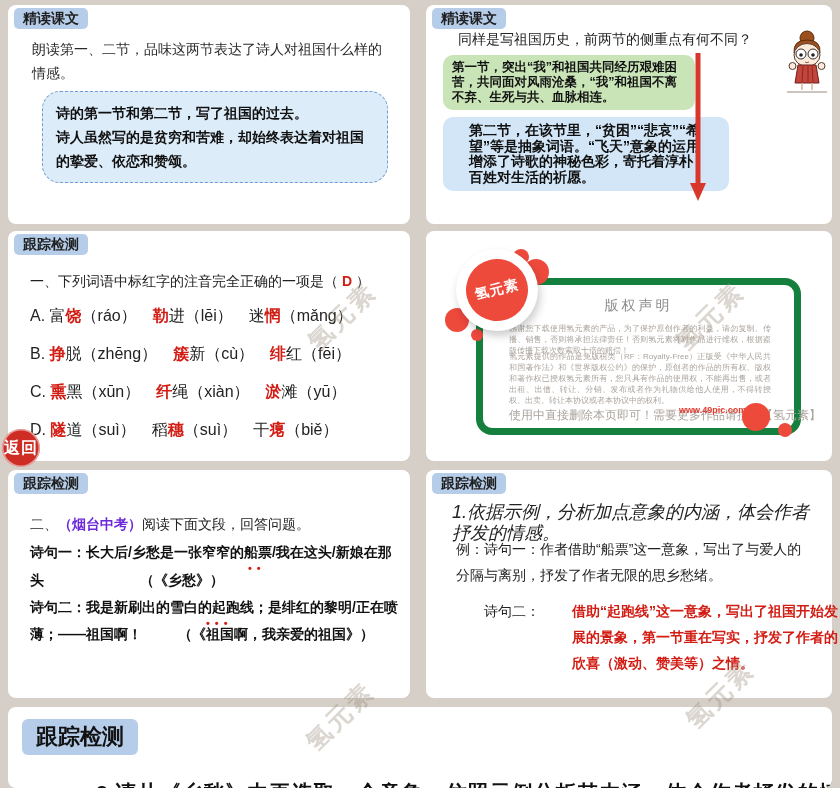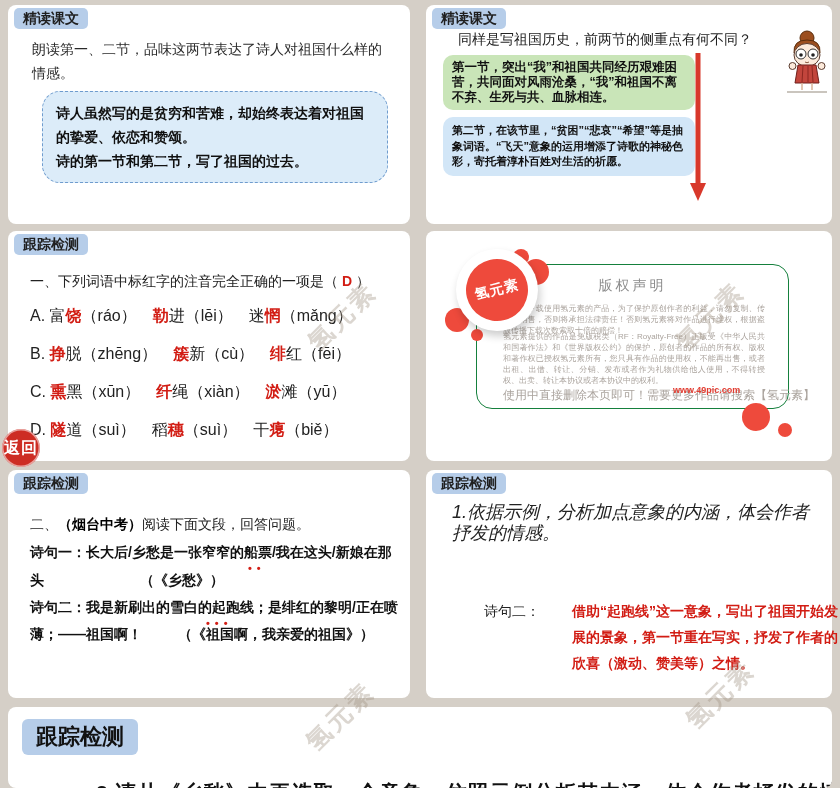--- a/index.html
+++ b/index.html
@@ -42,22 +42,22 @@
 
   
   .s2-question{position:absolute;left:32px;top:24px;width:336px;font-size:14px;line-height:20px;color:#222;}
   .gbox{
     position:absolute;left:17px;top:50px;width:234px;
     background:#c9e5b8;border-radius:10px;padding:5px 9px;
     font-size:12.5px;font-weight:bold;line-height:15px;color:#111;
   }
   .bbox{
     position:absolute;left:17px;top:112px;width:234px;
-    background:#d2e6f7;border-radius:10px;padding:6px 9px;
-    font-size:11px;font-weight:bold;line-height:15.5px;color:#111;
+    background:#d2e6f7;border-radius:10px;padding:6px 26px;
+    font-size:14px;font-weight:bold;line-height:15.5px;color:#111;
   }
   .down-arrow{position:absolute;left:264px;top:48px;}
   .salmon-outer{
     position:absolute;left:283px;top:86px;width:114px;height:90px;
     background:#3a332d;
     clip-path:polygon(0 0,86% 0,100% 15%,100% 100%,14% 100%,0 85%);
   }
   .salmon-inner{
     position:absolute;left:2px;top:2px;width:110px;height:86px;
     background:#f09a82;
@@ -77,22 +77,22 @@
   .rc{color:#d21d14;font-weight:bold;}
   .back-btn{
     position:absolute;left:-6px;top:198px;width:38px;height:38px;border-radius:50%;
     background:#cd2d24;color:#fff;font-size:16px;font-weight:bold;
     display:flex;align-items:center;justify-content:center;letter-spacing:1px;
     box-shadow:inset 0 0 0 1.5px rgba(255,255,255,.55);cursor:pointer;
   }
 
   
   .card{
-    position:absolute;left:50px;top:33px;width:311px;height:143px;
-    background:#fff;border:1px solid #15803d;border-radius:16px;z-index:1;
+    position:absolute;left:50px;top:47px;width:311px;height:143px;
+    background:#fff;border:7px solid #15803d;border-radius:16px;z-index:1;
   }
   .card-title{position:absolute;left:0;top:12px;width:100%;text-align:center;
     color:#8c8c8c;font-size:14px;letter-spacing:3px;}
   .card-p{position:absolute;left:26px;width:262px;color:#aba49e;font-size:8px;line-height:11px;text-align:justify;margin:0;}
   .card-p1{top:38px;}
   .card-p2{top:66px;}
   .card-footer{position:absolute;left:26px;top:122px;color:#aba49e;font-size:12px;white-space:nowrap;}
   .card-url{position:absolute;left:196px;top:120px;color:#e23c31;font-size:9px;font-weight:bold;cursor:pointer;}
   .logo-wrap{
     position:absolute;left:30px;top:18px;width:82px;height:82px;border-radius:50%;
@@ -107,21 +107,21 @@
   .dotc{position:absolute;border-radius:50%;background:#ee4a3c;z-index:2;}
   .c1{left:87px;top:18px;width:16px;height:16px;}
   .c2{left:97px;top:28px;width:26px;height:26px;}
   .c3{left:19px;top:77px;width:24px;height:24px;}
   .c4{left:45px;top:98px;width:12px;height:12px;}
   .c5{left:316px;top:172px;width:28px;height:28px;z-index:4;}
   .c6{left:352px;top:192px;width:14px;height:14px;z-index:4;}
 
   
   .s5-q{position:absolute;left:22px;top:46px;font-size:14px;color:#222;white-space:nowrap;}
-  .src-red{color:#000000;font-weight:bold;}
+  .src-red{color:#6d28d9;font-weight:bold;}
   .poem{position:absolute;left:22px;font-size:14px;font-weight:bold;color:#111;white-space:nowrap;}
   .p1l1{top:74px;}
   .p1l2{top:102px;}
   .p2l1{top:129px;}
   .p2l2{top:156px;}
   .gap1{display:inline-block;width:96px;}
   .gap2{display:inline-block;width:36px;}
   .em-dots{position:absolute;color:#d21d14;font-size:11px;font-weight:bold;letter-spacing:5px;line-height:8px;}
   .d1{left:240px;top:94px;}
   .d2{left:198px;top:149px;}
@@ -150,22 +150,22 @@
   .wm3{left:298px;top:700px;}
   .wm4{left:678px;top:678px;}
 </style>
 </head>
 <body>
 
 <div class="slide s1">
   <div class="badge">精读课文</div>
   <div class="s1-prompt">朗读第一、二节，品味这两节表达了诗人对祖国什么样的情感。</div>
   <div class="dashed-box">
+    <p>诗的第一节和第二节，写了祖国的过去。</p>
     <p>诗人虽然写的是贫穷和苦难，却始终表达着对祖国的挚爱、依恋和赞颂。</p>
-    <p>诗的第一节和第二节，写了祖国的过去。</p>
   </div>
 </div>
 
 <div class="slide s2">
   <div class="badge">精读课文</div>
   <div class="s2-question">同样是写祖国历史，前两节的侧重点有何不同？</div>
   <div class="gbox">第一节，突出“我”和祖国共同经历艰难困苦，共同面对风雨沧桑，“我”和祖国不离不弃、生死与共、血脉相连。</div>
   <div class="bbox">第二节，在该节里，“贫困”“悲哀”“希望”等是抽象词语。“飞天”意象的运用增添了诗歌的神秘色彩，寄托着淳朴百姓对生活的祈愿。</div>
   <svg class="down-arrow" width="16" height="148" viewBox="0 0 16 148">
     <rect x="5.5" y="0" width="5" height="132" fill="#d8382b"></rect>
@@ -238,20 +238,21 @@
   <div class="poem p2l1">诗句二：我是新刷出的雪白的起跑线；是绯红的黎明/正在喷</div>
   <div class="poem p2l2">
     <span>薄；——祖国啊！</span><span class="gap2"></span><span>（《祖国啊，我亲爱的祖国》）</span>
   </div>
   <div class="em-dots d2">•••</div>
 </div>
 
 <div class="slide s6">
   <div class="badge">跟踪检测</div>
   <div class="s6-q">1.依据示例，分析加点意象的内涵，体会作者抒发的情感。</div>
+  <div class="s6-example">例：诗句一：作者借助“船票”这一意象，写出了与爱人的分隔与离别，抒发了作者无限的思乡愁绪。</div>
   <div class="s6-row">
     <div class="s6-label">诗句二：</div>
     <div class="s6-answer">借助“起跑线”这一意象，写出了祖国开始发展的景象，第一节重在写实，抒发了作者的欣喜（激动、赞美等）之情。</div>
   </div>
 </div>
 
 <div class="slide s7">
   <div class="badge-big">跟踪检测</div>
   <div class="clipped-line">2.请从《乡愁》中再选取一个意象，仿照示例分析其内涵，体会作者抒发的情感。</div>
 </div>

